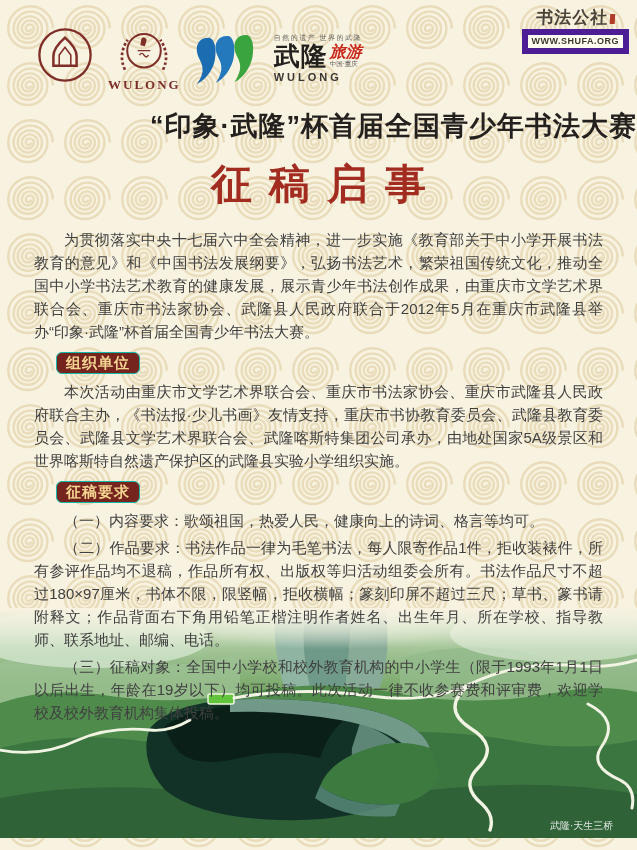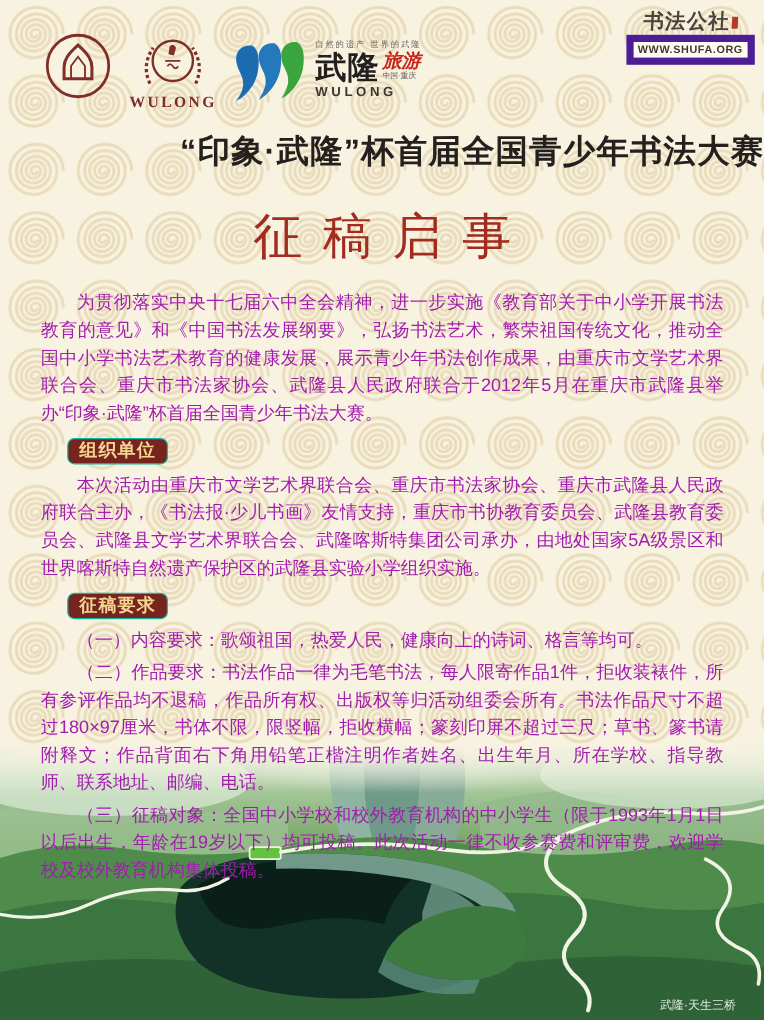--- a/index.html
+++ b/index.html
@@ -3,31 +3,31 @@
 <meta charset="utf-8">
 <style>
   * { margin:0; padding:0; box-sizing:border-box; }
   html,body { background:#ddd; }
   body { font-family:"Liberation Sans","DejaVu Sans",sans-serif; }
   .poster{
     position:relative; width:637px; height:850px; margin:0 auto;
     overflow:hidden; background:#f8f2e1;
   }
   .bg{ position:absolute; left:0; top:0; z-index:0; }
-  .photo{ position:absolute; left:0; bottom:0; width:637px; height:230px; z-index:1; }
+  .photo{ position:absolute; left:0; bottom:12px; width:637px; height:230px; z-index:1; }
   .photo svg{ display:block; }
   .fg{ position:relative; z-index:2; }
 
   
   .top-row{ position:relative; height:96px; padding:26px 0 0 36px; }
   .logos{ display:flex; align-items:flex-start; gap:14px; }
   .lg2wrap{ display:flex; flex-direction:column; align-items:center; margin-top:2px; }
   .aaaaa{ font-family:"Liberation Serif","DejaVu Serif",serif; font-size:13px; font-weight:bold;
           color:#7c2d28; letter-spacing:2px; line-height:1; margin-top:1px; }
-  .wulong-logo{ display:flex; align-items:flex-start; gap:6px; margin-top:8px; }
+  .wulong-logo{ display:flex; align-items:flex-start; gap:17px; margin-top:8px; }
   .wl-text{ display:flex; flex-direction:column; line-height:1.1; }
   .wl-tag{ font-size:7px; color:#6a675f; letter-spacing:1.5px; white-space:nowrap; }
   .wl-main{ display:flex; align-items:flex-start; margin-top:1px; }
   .wl-name{ font-size:26px; font-weight:bold; color:#221f1c; line-height:1; letter-spacing:1px;}
   .wl-col{ display:flex; flex-direction:column; margin-left:2px; }
   .wl-type{ font-size:16px; font-weight:bold; color:#c8281b; line-height:1.1;font-style:italic; }
   .wl-region{ font-size:6.5px; color:#5c5952; white-space:nowrap; }
   .wl-en{ font-size:11px; font-weight:bold; color:#3a3733; letter-spacing:3px; margin-top:2px; }
 
   
@@ -35,26 +35,26 @@
   .wm-name{ font-family:"Liberation Serif","DejaVu Serif",serif; font-size:17px; font-weight:bold;
             color:#4a443a; line-height:1.2; letter-spacing:1px; transform:skewX(-3deg); }
   .wm-seal{ display:inline-block; width:5px; height:10px; background:#b23b2a; margin-left:2px;
             vertical-align:middle; }
   .wm-url{ border:6px solid #4c1d95; background:rgba(255,253,246,.9); font-size:9px; font-weight:bold;
            color:#3e382c; padding:1px 4px 2px; letter-spacing:.5px; margin-top:1px; }
 
   
   .title{ text-align:right; font-size:27px; font-weight:bold; color:#24201e;
           letter-spacing:1px; margin-top:12px; }
-  .subtitle{ text-align:center; font-size:41px; font-weight:normal; color:#a32c21;
-             letter-spacing:17px; padding-left:17px; margin-top:26px; }
+  .subtitle{ text-align:center; font-size:41px; font-weight:bold; color:#a32c21;
+             letter-spacing:17px; padding-left:17px; margin-top:13px; }
 
   
   .content{ padding:16px 34px 0; }
-  .content p{ font-size:15px; line-height:23px; color:#a21caf; text-align:justify;
+  .content p{ font-size:15px; line-height:23px; color:#404040; text-align:justify;
               text-indent:2em; margin-bottom:4px; }
   .badge{ display:inline-block; margin:5px 0 6px 22px; background:#76241e; color:#f4d692;
           font-size:15px; font-weight:bold; padding:2px 9px 3px; border-radius:6px;
           border:1px solid #14b8a6; letter-spacing:1px; }
   .badge-row{ line-height:1; }
 </style>
 </head>
 <body>
 
 <div class="poster">

